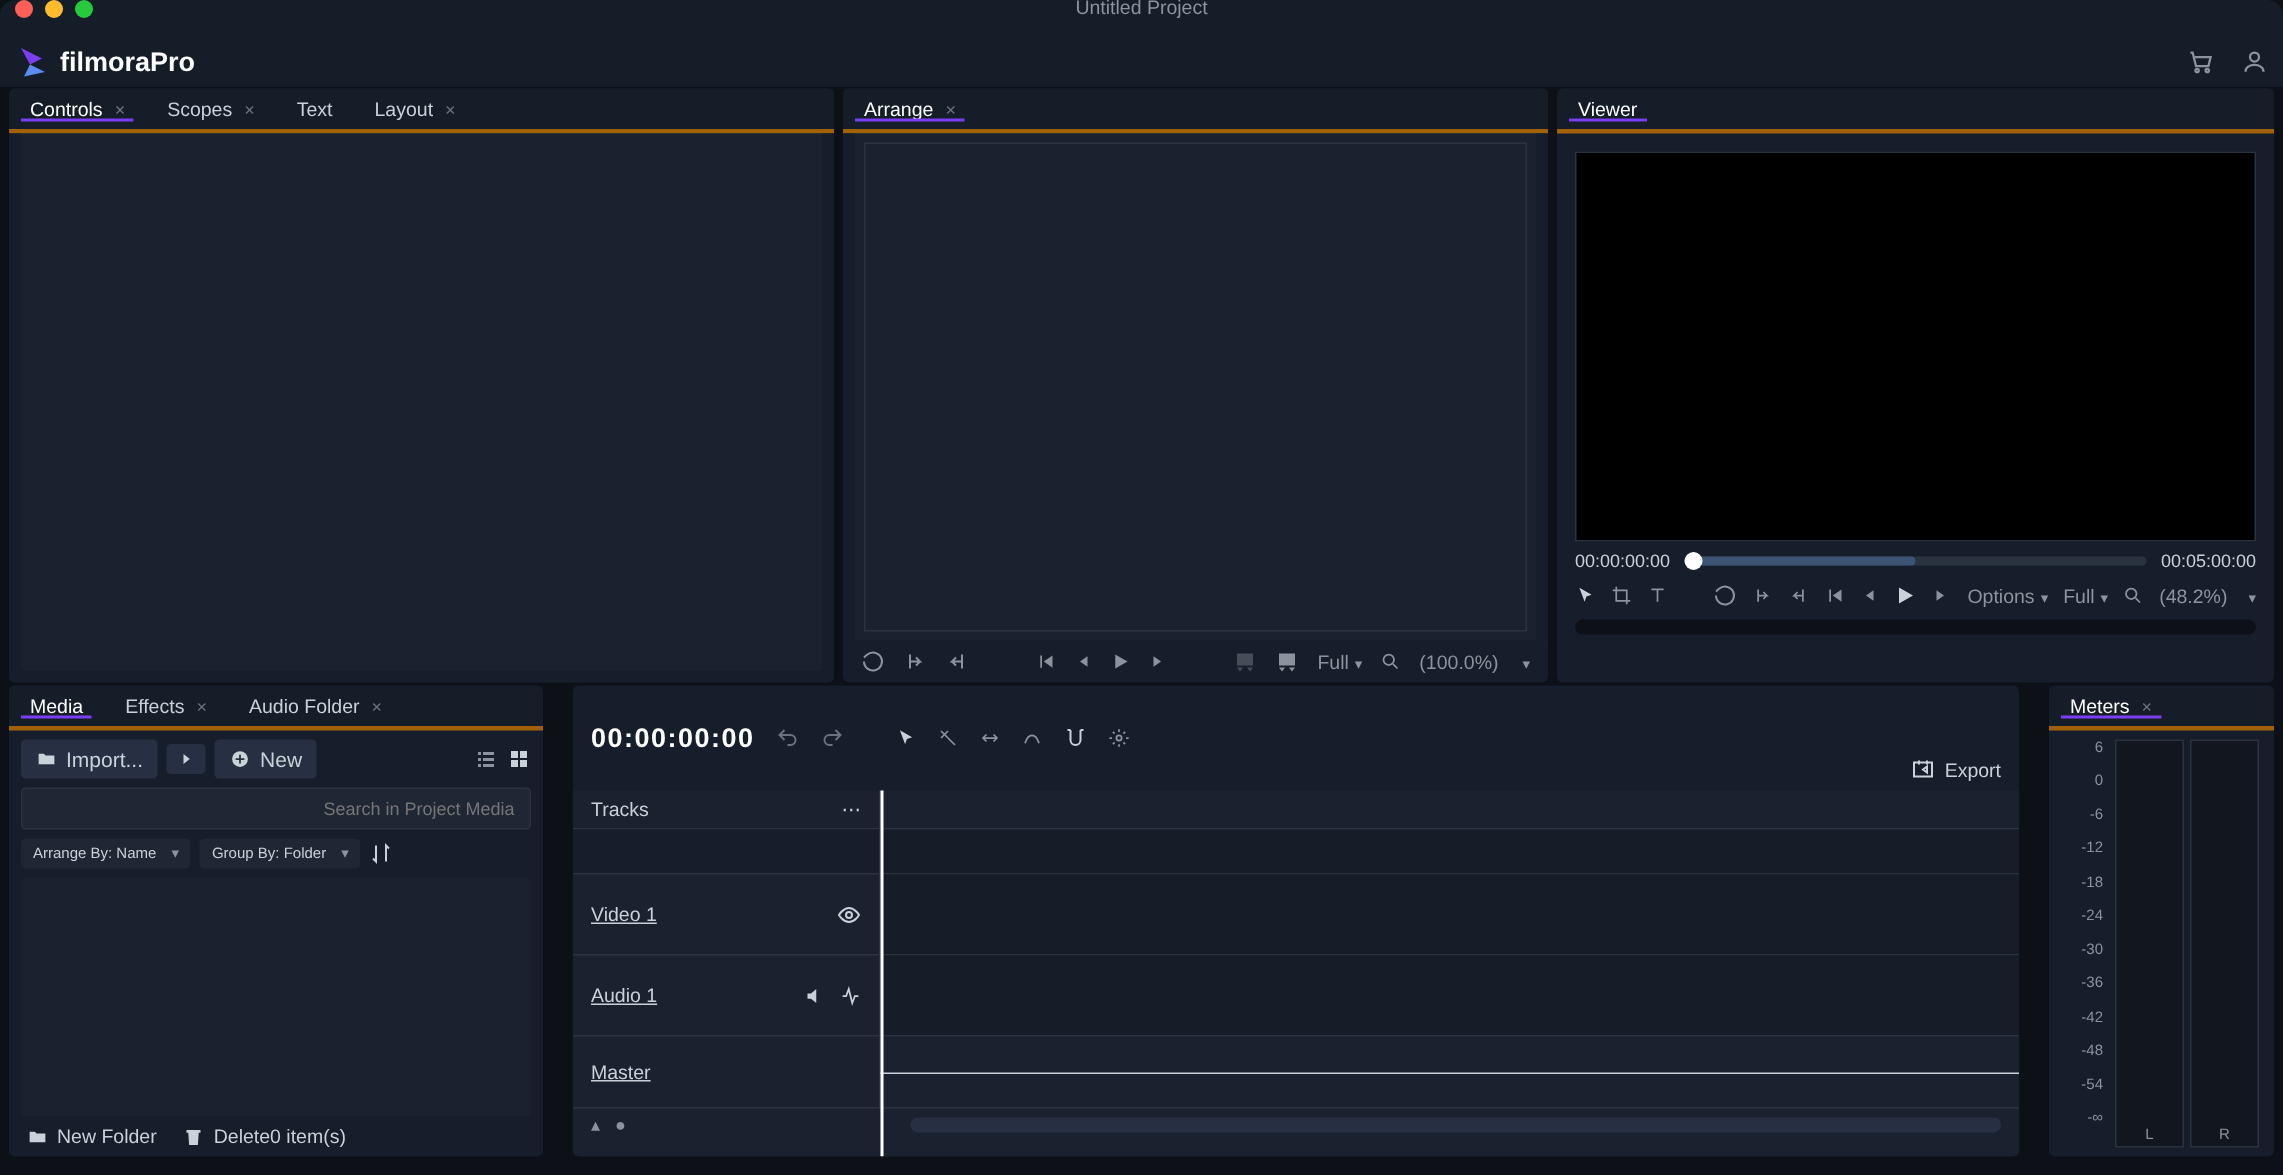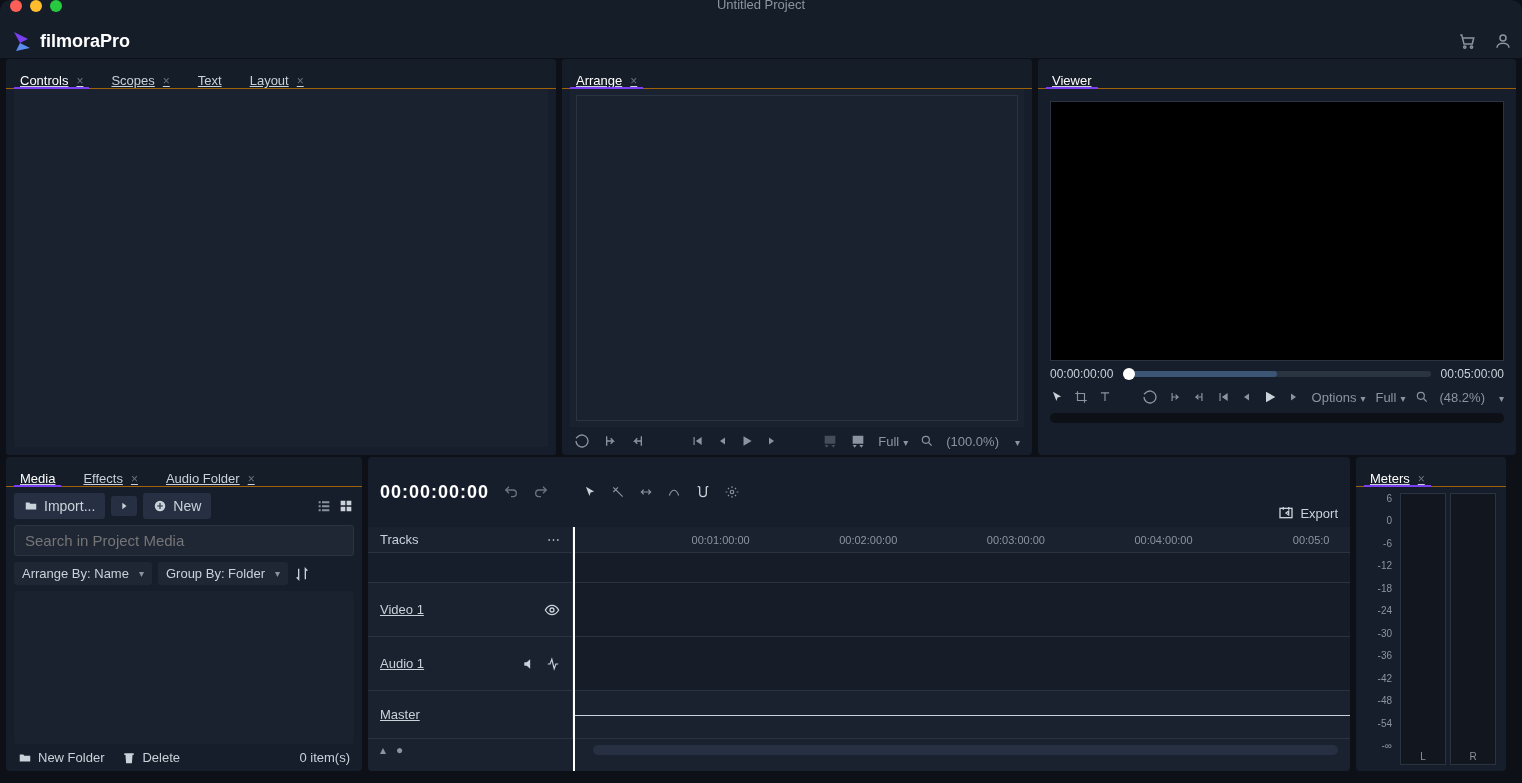--- a/index.html
+++ b/index.html
@@ -43,21 +43,21 @@
 .topbar-actions .icon-btn { cursor: pointer; }
 
 .main-area { display: flex; height: 396px; gap: 6px; padding: 0 6px; }
 .panel {
   background: #171e2b;
   border-radius: 4px;
   display: flex;
   flex-direction: column;
   overflow: hidden;
 }
-.tabs { display: flex; height: 30px; border-bottom: 1px solid #a16207; align-items: flex-end; background: #151d29; text-decoration: underline; }
+.tabs { display: flex; height: 30px; border-bottom: 3px solid #a16207; align-items: center; background: #151d29; }
 .tab {
   display: flex; align-items: center; padding: 0 14px; gap: 8px;
   color: #c9d1d9; cursor: pointer; font-size: 13px; position: relative;
 }
 .tab.active { color: #fff; }
 .tab.active::after {
   content: ''; position: absolute; left: 8px; right: 8px; bottom: -1px; height: 2px; background: #7b3ff2;
 }
 .tab .close { color: #6b7280; font-size: 12px; }
 .panel-body { flex: 1; background: #1a2230; border: 8px solid #171e2b; border-top: 0; position: relative; }
@@ -68,38 +68,38 @@
 .viewer-canvas { background: #000; margin: 12px 12px 4px 12px; height: 260px; border: 1px solid #2a3441; }
 .viewer-time-row { display: flex; align-items: center; gap: 10px; padding: 2px 12px; font-size: 12px; color: #c9d1d9; }
 .viewer-progress { flex: 1; height: 6px; background: #2a3441; border-radius: 3px; position: relative; }
 .viewer-progress-fill { width: 50%; height: 100%; background: #3d5575; border-radius: 3px; }
 .viewer-progress-knob { position: absolute; left: 0; top: -3px; width: 12px; height: 12px; background: #fff; border-radius: 50%; }
 .viewer-toolbar { display: flex; align-items: center; gap: 10px; padding: 6px 12px; color: #8b949e; font-size: 13px; }
 .viewer-toolbar .sep { width: 10px; }
 .viewer-toolbar .right { margin-left: auto; display: flex; align-items: center; gap: 10px; }
 .trimmer-toolbar { display: flex; align-items: center; gap: 12px; padding: 6px 12px; color: #8b949e; font-size: 13px; }
 
-.lower-area { display: flex; height: 322px; gap: 6px; padding: 2px 16px 6px 6px; }
+.lower-area { display: flex; height: 322px; gap: 20px; padding: 2px 6px 6px 6px; }
 .media-panel { width: 356px; }
 .editor-panel { flex: 1; }
 .meters-panel { width: 150px; }
 
 .media-controls { padding: 6px 8px; display: flex; flex-direction: column; gap: 6px; }
 .mc-row { display: flex; gap: 6px; align-items: center; }
 .btn {
   background: #263042; border: none; color: #c9d1d9; padding: 5px 10px;
   border-radius: 3px; font-size: 14px; cursor: pointer; display: flex; align-items: center; gap: 6px;
 }
 .search-input {
   background: #1f2735; border: 1px solid #2a3441; color: #8b949e;
-  padding: 6px 10px; border-radius: 3px; width: 100%; font-size: 15px;
-}
-.dropdown { background: #1f2735; border: none; color: #c9d1d9; padding: 4px 8px; border-radius: 3px; font-size: 13px; cursor: pointer; display: flex; align-items: center; gap: 6px; }
+  padding: 6px 10px; border-radius: 3px; width: 100%; font-size: 12px; text-align: right;
+}
+.dropdown { background: #1f2735; border: none; color: #c9d1d9; padding: 4px 8px; border-radius: 3px; font-size: 10px; cursor: pointer; display: flex; align-items: center; gap: 6px; }
 .media-bin { flex: 1; background: #1a2230; margin: 0 8px; border-radius: 3px; }
-.media-footer { display: flex; justify-content: space-between; padding: 6px 12px; color: #c9d1d9; font-size: 13px; }
+.media-footer { display: flex; padding: 6px 12px; color: #c9d1d9; font-size: 13px; }
 .media-footer .left { display: flex; gap: 18px; }
 
 .editor-toolbar {
   display: flex; align-items: center; gap: 14px; padding: 6px 12px;
   color: #8b949e; font-size: 13px;
 }
 .editor-toolbar .timecode { color: #fff; font-size: 18px; font-weight: 600; letter-spacing: 1px; }
 .editor-toolbar .export { margin-left: auto; display: flex; align-items: center; gap: 6px; color: #c9d1d9; margin-top: 42px; }
 
 .timeline { display: flex; flex-direction: column; background: #1a2230; flex: 1; position: relative; }
@@ -472,27 +472,20 @@
           </svg>
         <span>Export</span>
       </div>
     </div>
     <div class="timeline">
       <div class="playhead"></div>
       <div class="timeline-ruler">
         <div class="track-header-col">
           <span>Tracks</span>
           <span class="icon-btn">⋯</span>
-        </div>
-        <div class="ruler-ticks">
-          <span style="left:19%">00:01:00:00</span>
-          <span style="left:38%">00:02:00:00</span>
-          <span style="left:57%">00:03:00:00</span>
-          <span style="left:76%">00:04:00:00</span>
-          <span style="left:95%">00:05:0</span>
         </div>
       </div>
       <div class="track-row" style="height:30px">
         <div class="track-label" style="background:#171e2b"></div>
         <div class="track-lane"></div>
       </div>
       <div class="track-row tall">
         <div class="track-label">
           <span>Video 1</span>
           <span class="icon-btn">

